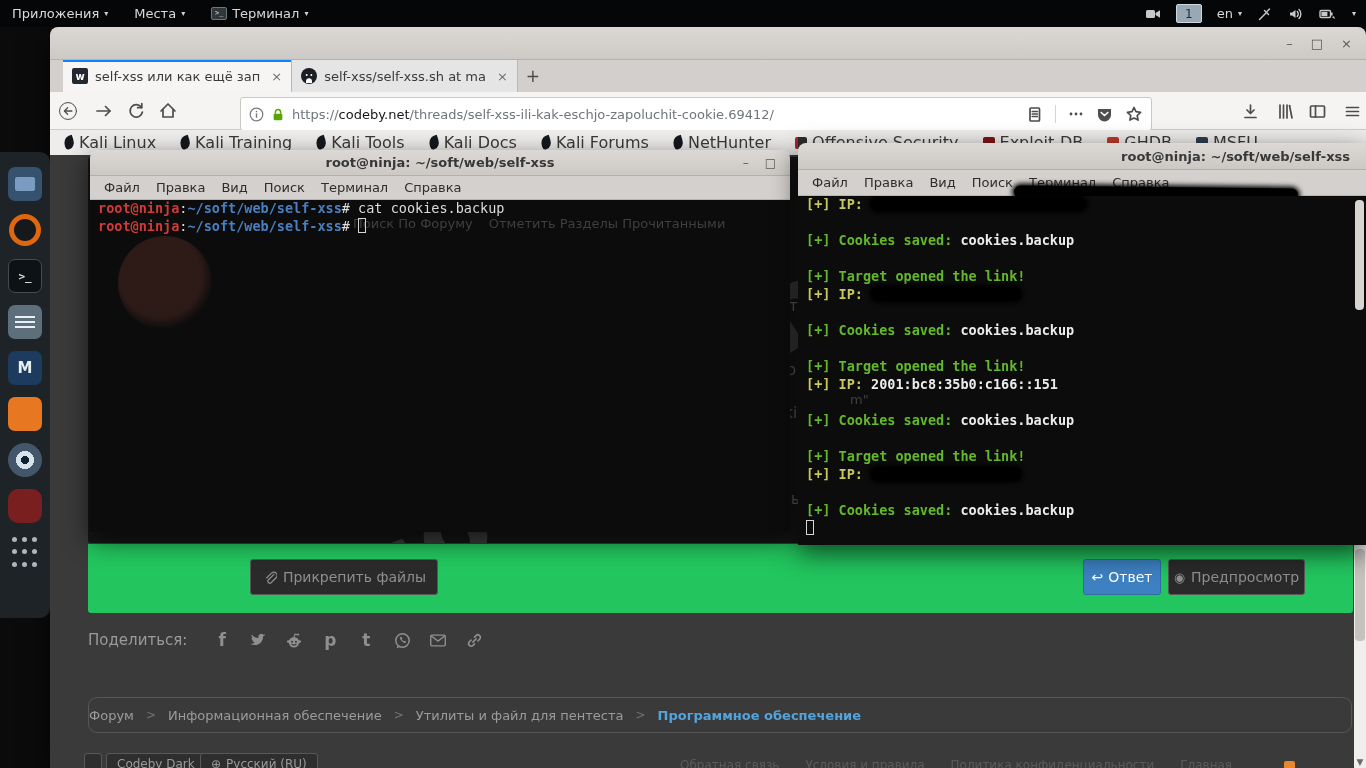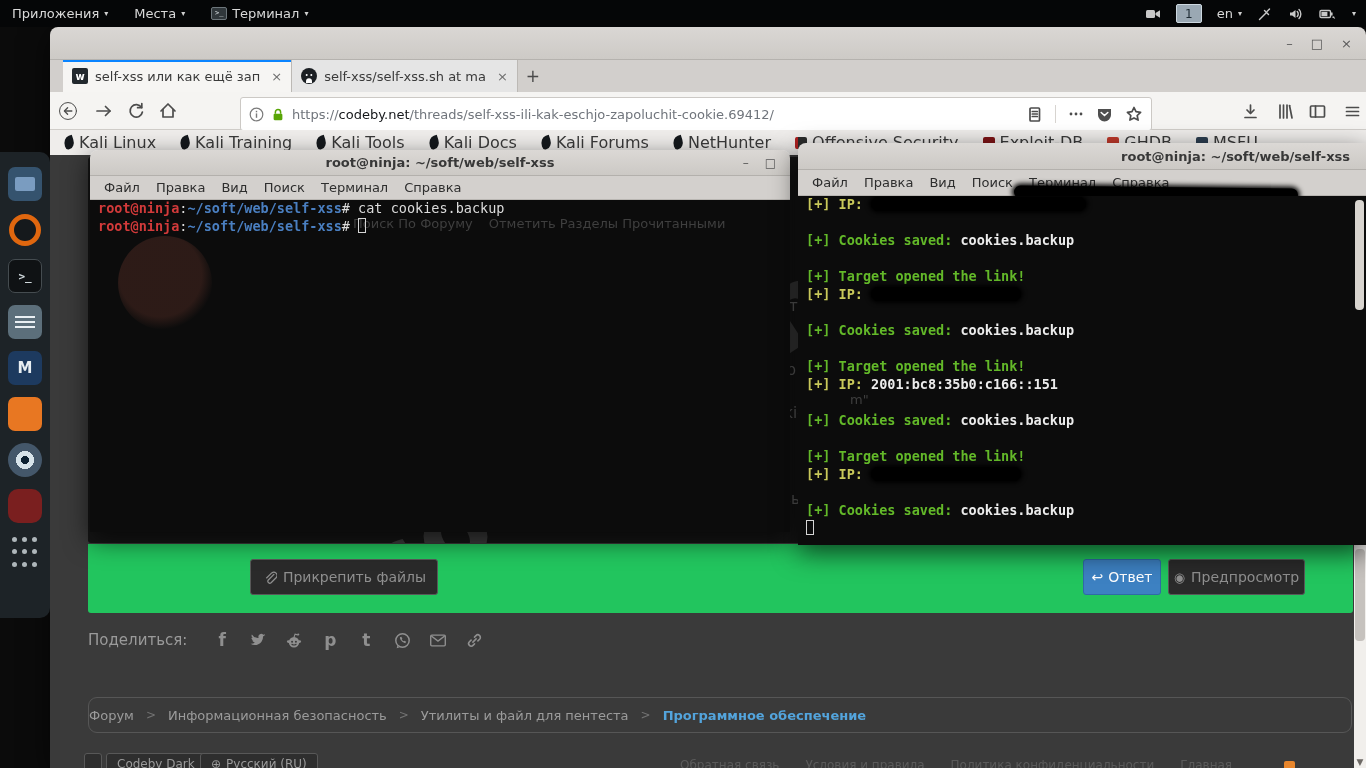--- a/index.html
+++ b/index.html
@@ -517,21 +517,21 @@
               <svg width="17" height="17" viewBox="0 0 16 16">
                 <path d="M6.5 9.5l3-3M8 4.8l1.4-1.4a2.4 2.4 0 0 1 3.4 3.4L11.2 8.4M8 11.2l-1.4 1.4a2.4 2.4 0 0 1-3.4-3.4L4.8 7.6" fill="none" stroke="#8f8f8f" stroke-width="1.5" stroke-linecap="round"></path>
               </svg>
             </span>
           </span>
       </div>
 
       <div class="breadcrumb" id="breadcrumb">
           <span>Форум</span>
           <span class="bc-sep">&gt;</span>
-          <span>Информационная безопасность</span>
+          <span>Информационная обеспечение</span>
           <span class="bc-sep">&gt;</span>
           <span>Утилиты и файл для пентеста</span>
           <span class="bc-sep">&gt;</span>
           <span class="bc-active">Программное обеспечение</span>
         </div>
 
       <div class="footer-btn" style="left:34px;width:18px;padding:0"></div>
       <div class="footer-btn" style="left:56px">
         <span>Codeby Dark</span>
       </div>

